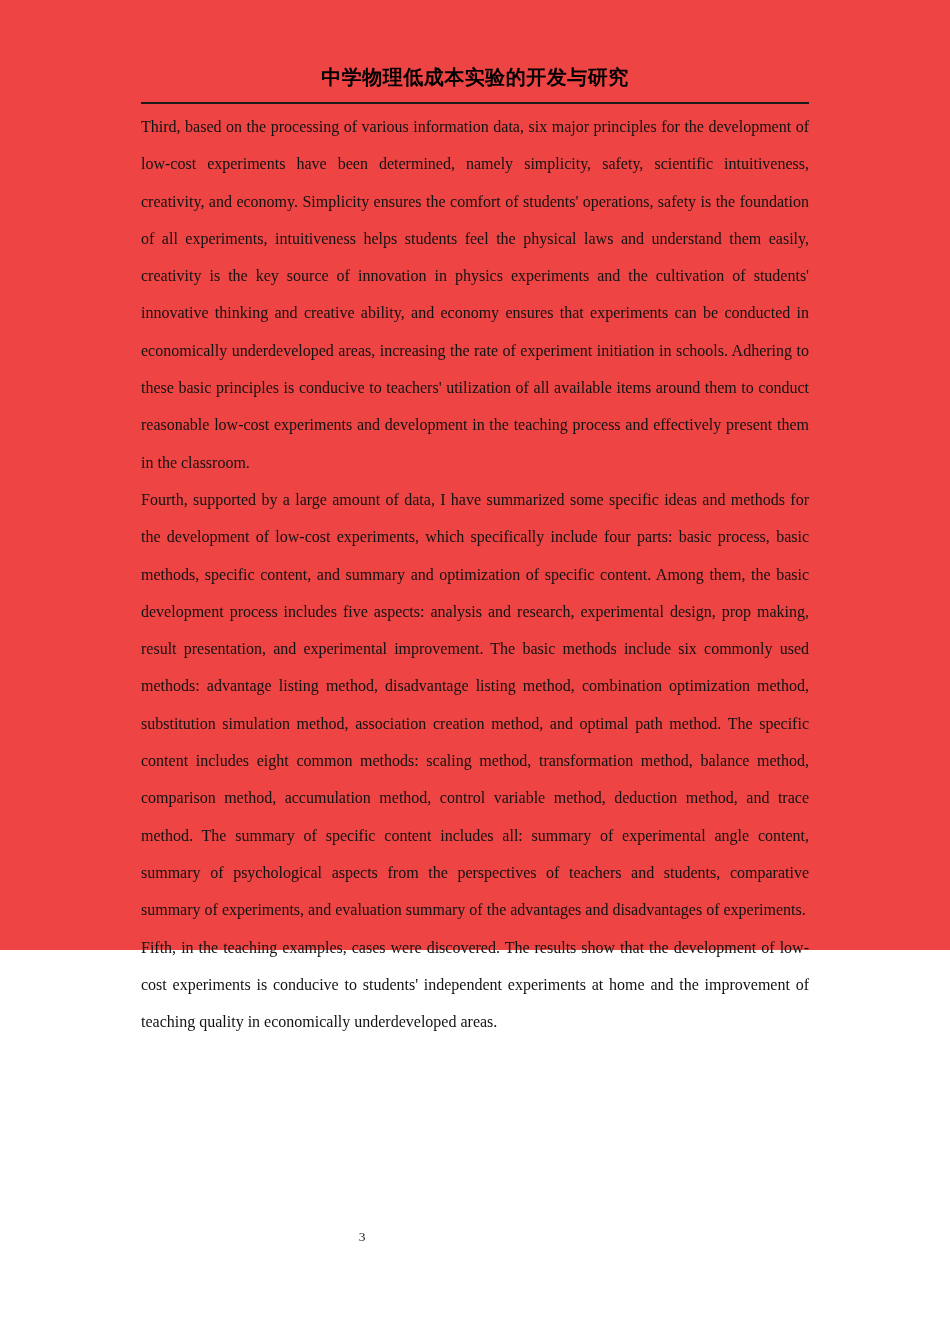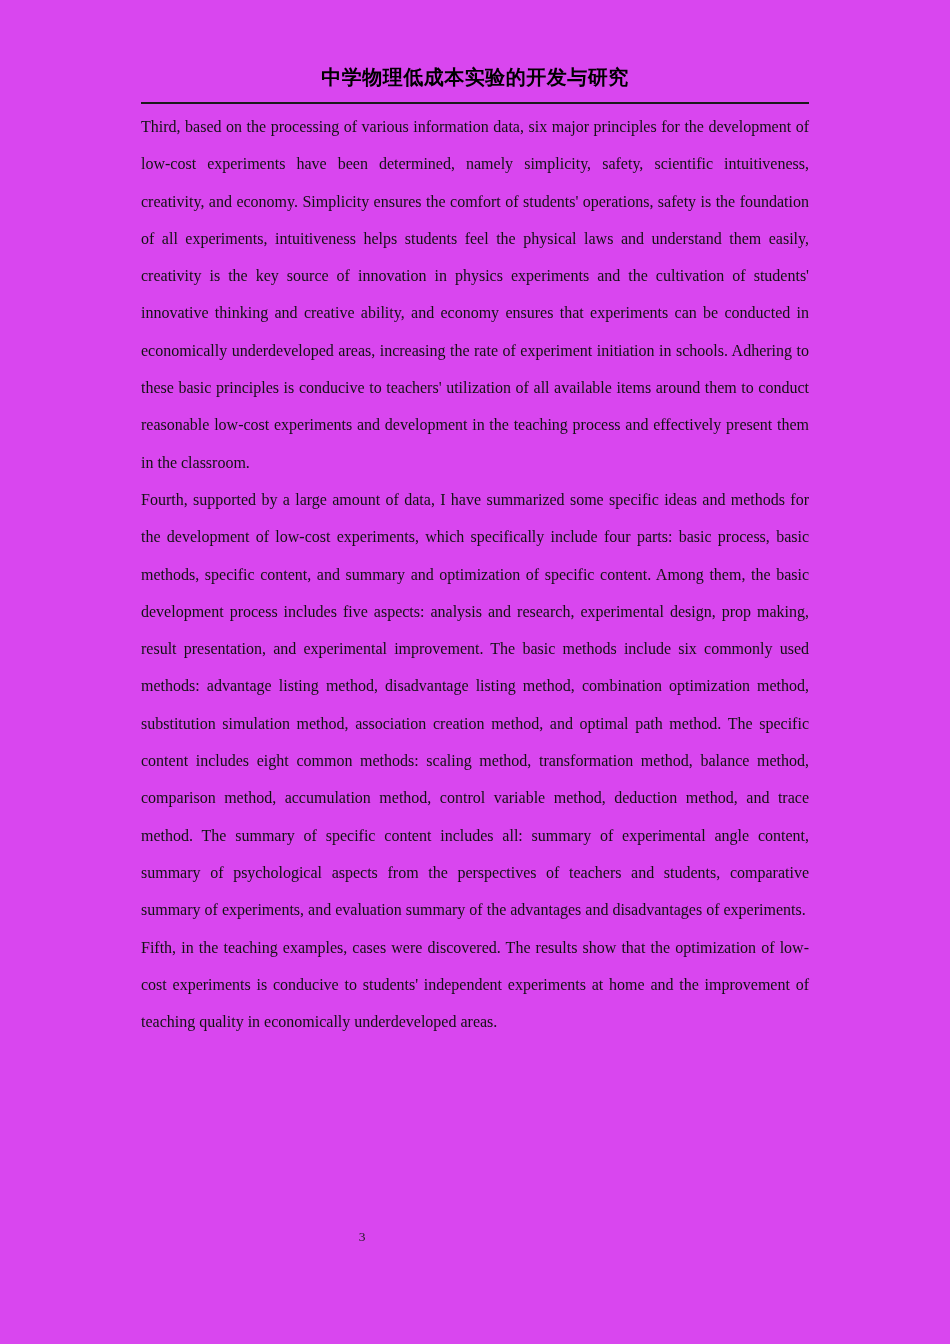--- a/index.html
+++ b/index.html
@@ -8,22 +8,22 @@
   }
   body {
     width: 950px;
     height: 1344px;
     background: #ffffff;
     overflow: hidden;
   }
   .page {
     position: relative;
     width: 950px;
-    height: 1344px;
-    background: #d946ef;
+    height: 950px;
+    background: #ef4444;
     color: #111111;
     font-family: "Liberation Serif", "DejaVu Serif", serif;
   }
   .doc-header {
     position: absolute;
     left: 141px;
     right: 141px;
     top: 0;
     padding-top: 64px;
     border-bottom: 2px solid #1a1a1a;
@@ -77,20 +77,20 @@
 
 <div class="page">
 
   <div class="doc-header">
     <div class="doc-title">中学物理低成本实验的开发与研究</div>
   </div>
 
   <div class="doc-body">
     <p>Third, based on the processing of various information data, six major principles for the development of low-cost experiments have been determined, namely simplicity, safety, scientific intuitiveness, creativity, and economy. Simplicity ensures the comfort of students' operations, safety is the foundation of all experiments, intuitiveness helps students feel the physical laws and understand them easily, creativity is the key source of innovation in physics experiments and the cultivation of students' innovative thinking and creative ability, and economy ensures that experiments can be conducted in economically underdeveloped areas, increasing the rate of experiment initiation in schools. Adhering to these basic principles is conducive to teachers' utilization of all available items around them to conduct reasonable low-cost experiments and development in the teaching process and effectively present them in the classroom.</p>
     <p>Fourth, supported by a large amount of data, I have summarized some specific ideas and methods for the development of low-cost experiments, which specifically include four parts: basic process, basic methods, specific content, and summary and optimization of specific content. Among them, the basic development process includes five aspects: analysis and research, experimental design, prop making, result presentation, and experimental improvement. The basic methods include six commonly used methods: advantage listing method, disadvantage listing method, combination optimization method, substitution simulation method, association creation method, and optimal path method. The specific content includes eight common methods: scaling method, transformation method, balance method, comparison method, accumulation method, control variable method, deduction method, and trace method. The summary of specific content includes all: summary of experimental angle content, summary of psychological aspects from the perspectives of teachers and students, comparative summary of experiments, and evaluation summary of the advantages and disadvantages of experiments.</p>
-    <p>Fifth, in the teaching examples, cases were discovered. The results show that the optimization of low-cost experiments is conducive to students' independent experiments at home and the improvement of teaching quality in economically underdeveloped areas.</p>
+    <p>Fifth, in the teaching examples, cases were discovered. The results show that the development of low-cost experiments is conducive to students' independent experiments at home and the improvement of teaching quality in economically underdeveloped areas.</p>
   </div>
 
   <div class="doc-footer">
     <span class="page-number">3</span>
   </div>
 
 </div>
 
 </body></html>

